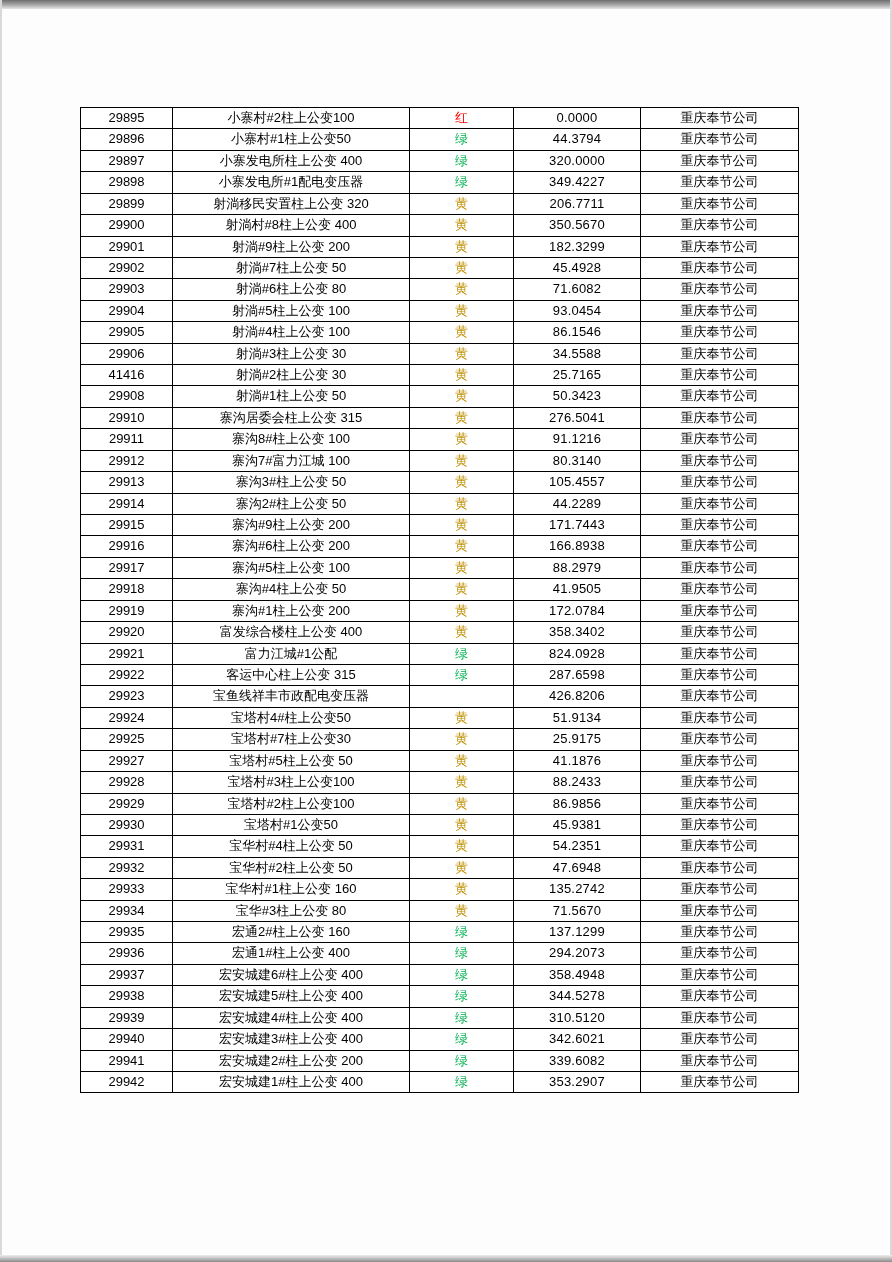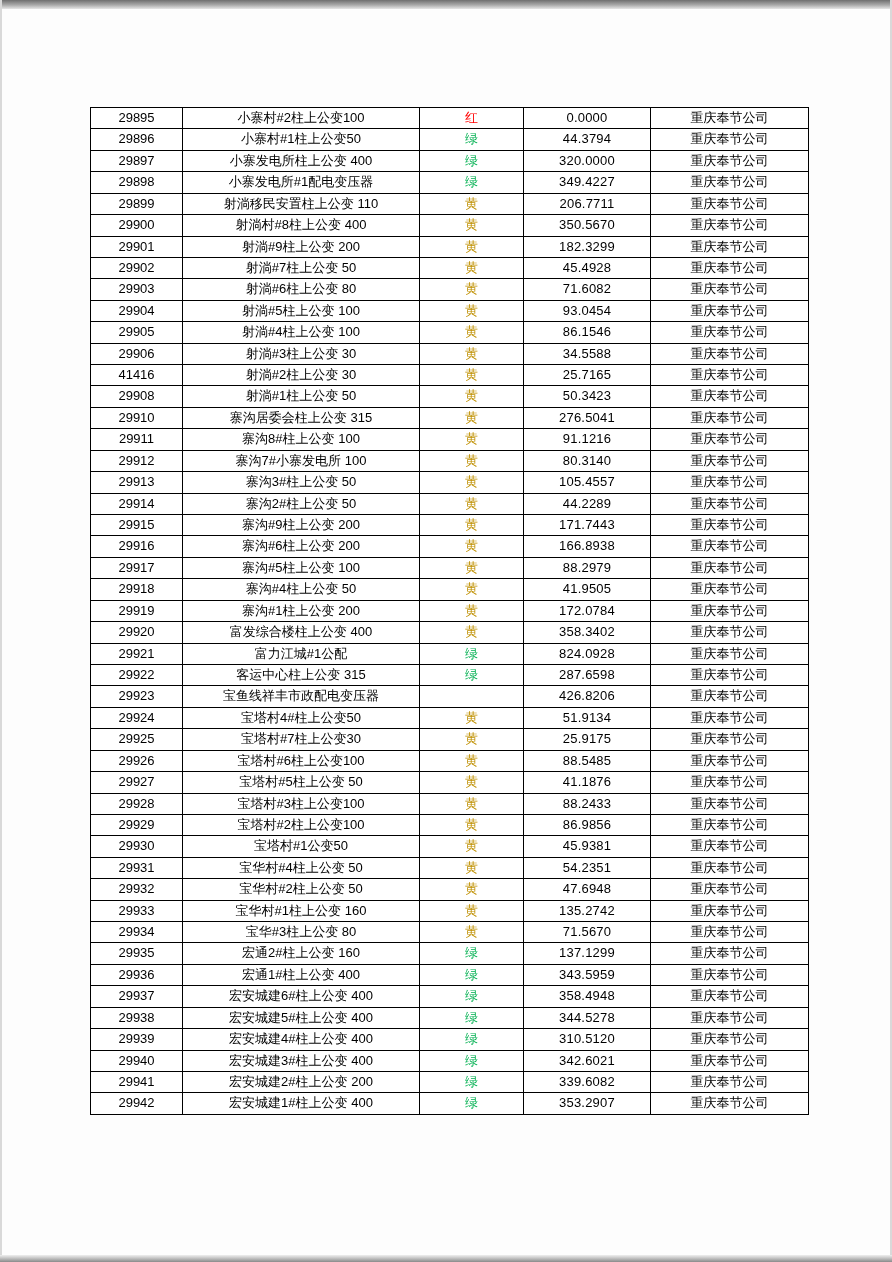--- a/index.html
+++ b/index.html
@@ -33,21 +33,21 @@
     background: #d9d9d9;
   }
   .edge-right {
     position: absolute;
     top: 0; right: 0;
     width: 2px; height: 1262px;
     background: #d9d9d9;
   }
   table.data-table {
     position: absolute;
-    left: 90px;
+    left: 80px;
     top: 107px;
     width: 718px;
     border-collapse: collapse;
     table-layout: fixed;
     background: #ffffff;
   }
   table.data-table td {
     border: 1px solid #000000;
     height: 20.42px;
     line-height: 20.42px;
@@ -100,21 +100,21 @@
         </tr>
         <tr>
           <td class="cell-id">29898</td>
           <td class="cell-name">小寨发电所#1配电变压器</td>
           <td class="cell-status" style="color: rgb(0, 176, 80);">绿</td>
           <td class="cell-value">349.4227</td>
           <td class="cell-company">重庆奉节公司</td>
         </tr>
         <tr>
           <td class="cell-id">29899</td>
-          <td class="cell-name">射淌移民安置柱上公变 110</td>
+          <td class="cell-name">射淌移民安置柱上公变 320</td>
           <td class="cell-status" style="color: rgb(191, 144, 0);">黄</td>
           <td class="cell-value">206.7711</td>
           <td class="cell-company">重庆奉节公司</td>
         </tr>
         <tr>
           <td class="cell-id">29900</td>
           <td class="cell-name">射淌村#8柱上公变 400</td>
           <td class="cell-status" style="color: rgb(191, 144, 0);">黄</td>
           <td class="cell-value">350.5670</td>
           <td class="cell-company">重庆奉节公司</td>
@@ -184,21 +184,21 @@
         </tr>
         <tr>
           <td class="cell-id">29911</td>
           <td class="cell-name">寨沟8#柱上公变 100</td>
           <td class="cell-status" style="color: rgb(191, 144, 0);">黄</td>
           <td class="cell-value">91.1216</td>
           <td class="cell-company">重庆奉节公司</td>
         </tr>
         <tr>
           <td class="cell-id">29912</td>
-          <td class="cell-name">寨沟7#小寨发电所 100</td>
+          <td class="cell-name">寨沟7#富力江城 100</td>
           <td class="cell-status" style="color: rgb(191, 144, 0);">黄</td>
           <td class="cell-value">80.3140</td>
           <td class="cell-company">重庆奉节公司</td>
         </tr>
         <tr>
           <td class="cell-id">29913</td>
           <td class="cell-name">寨沟3#柱上公变 50</td>
           <td class="cell-status" style="color: rgb(191, 144, 0);">黄</td>
           <td class="cell-value">105.4557</td>
           <td class="cell-company">重庆奉节公司</td>
@@ -281,27 +281,20 @@
           <td class="cell-company">重庆奉节公司</td>
         </tr>
         <tr>
           <td class="cell-id">29925</td>
           <td class="cell-name">宝塔村#7柱上公变30</td>
           <td class="cell-status" style="color: rgb(191, 144, 0);">黄</td>
           <td class="cell-value">25.9175</td>
           <td class="cell-company">重庆奉节公司</td>
         </tr>
         <tr>
-          <td class="cell-id">29926</td>
-          <td class="cell-name">宝塔村#6柱上公变100</td>
-          <td class="cell-status" style="color: rgb(191, 144, 0);">黄</td>
-          <td class="cell-value">88.5485</td>
-          <td class="cell-company">重庆奉节公司</td>
-        </tr>
-        <tr>
           <td class="cell-id">29927</td>
           <td class="cell-name">宝塔村#5柱上公变 50</td>
           <td class="cell-status" style="color: rgb(191, 144, 0);">黄</td>
           <td class="cell-value">41.1876</td>
           <td class="cell-company">重庆奉节公司</td>
         </tr>
         <tr>
           <td class="cell-id">29928</td>
           <td class="cell-name">宝塔村#3柱上公变100</td>
           <td class="cell-status" style="color: rgb(191, 144, 0);">黄</td>
@@ -354,21 +347,21 @@
           <td class="cell-id">29935</td>
           <td class="cell-name">宏通2#柱上公变 160</td>
           <td class="cell-status" style="color: rgb(0, 176, 80);">绿</td>
           <td class="cell-value">137.1299</td>
           <td class="cell-company">重庆奉节公司</td>
         </tr>
         <tr>
           <td class="cell-id">29936</td>
           <td class="cell-name">宏通1#柱上公变 400</td>
           <td class="cell-status" style="color: rgb(0, 176, 80);">绿</td>
-          <td class="cell-value">343.5959</td>
+          <td class="cell-value">294.2073</td>
           <td class="cell-company">重庆奉节公司</td>
         </tr>
         <tr>
           <td class="cell-id">29937</td>
           <td class="cell-name">宏安城建6#柱上公变 400</td>
           <td class="cell-status" style="color: rgb(0, 176, 80);">绿</td>
           <td class="cell-value">358.4948</td>
           <td class="cell-company">重庆奉节公司</td>
         </tr>
         <tr>

